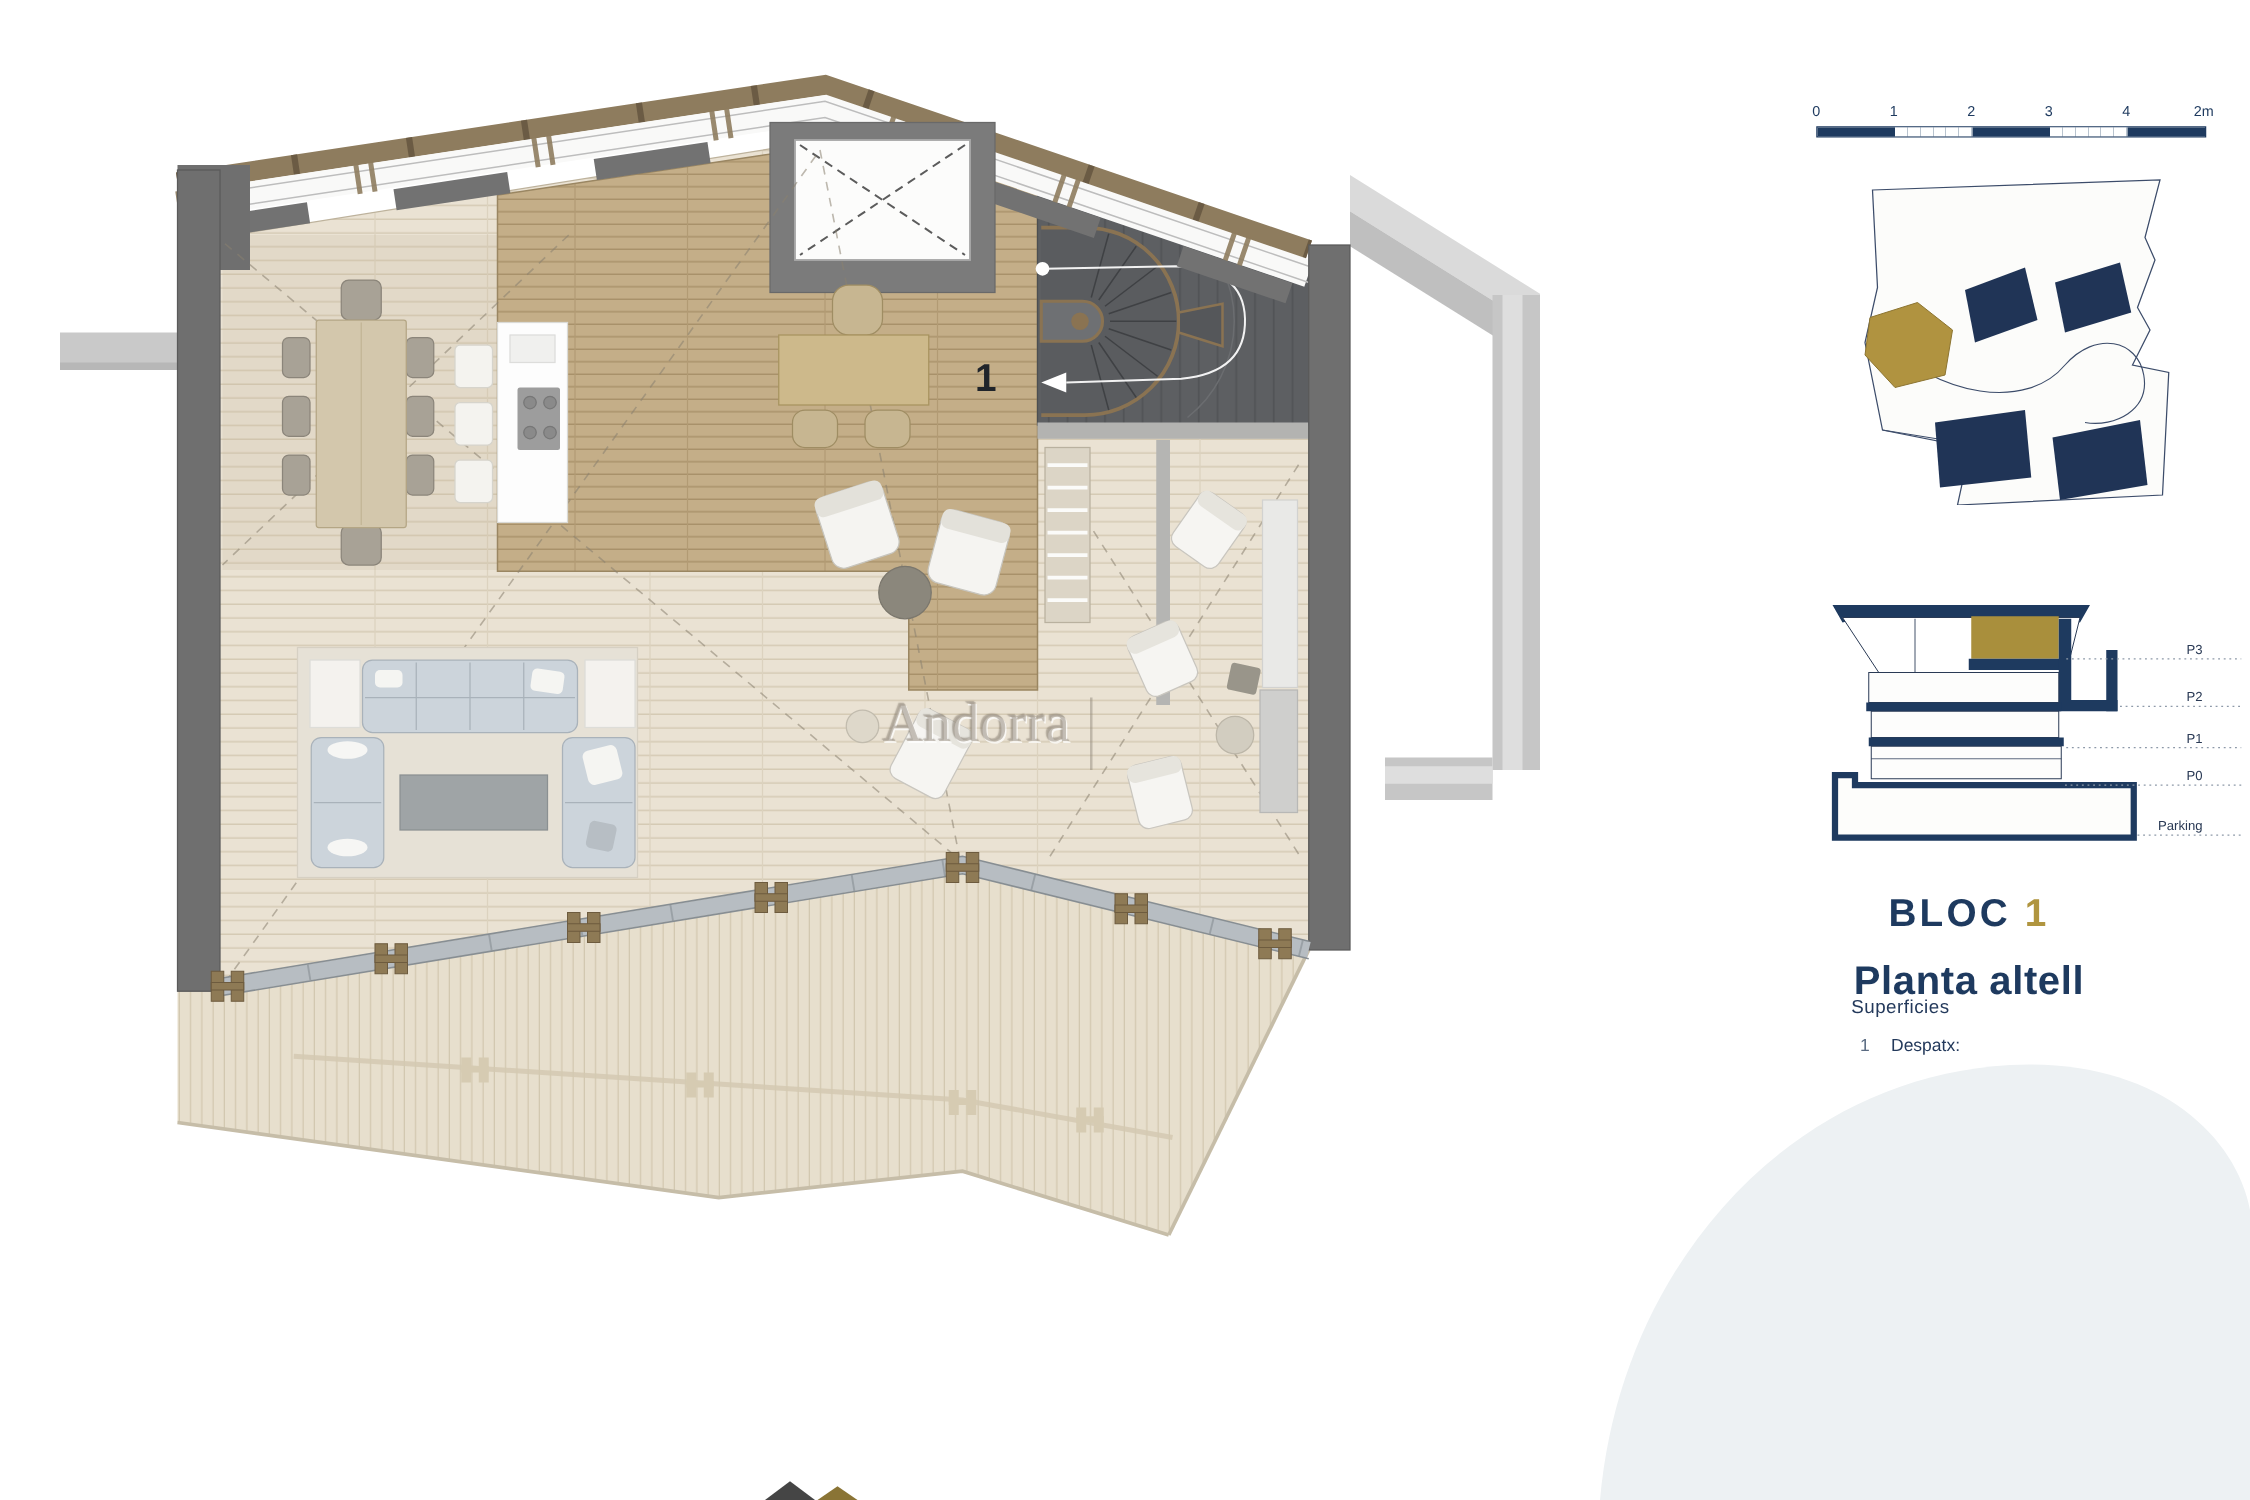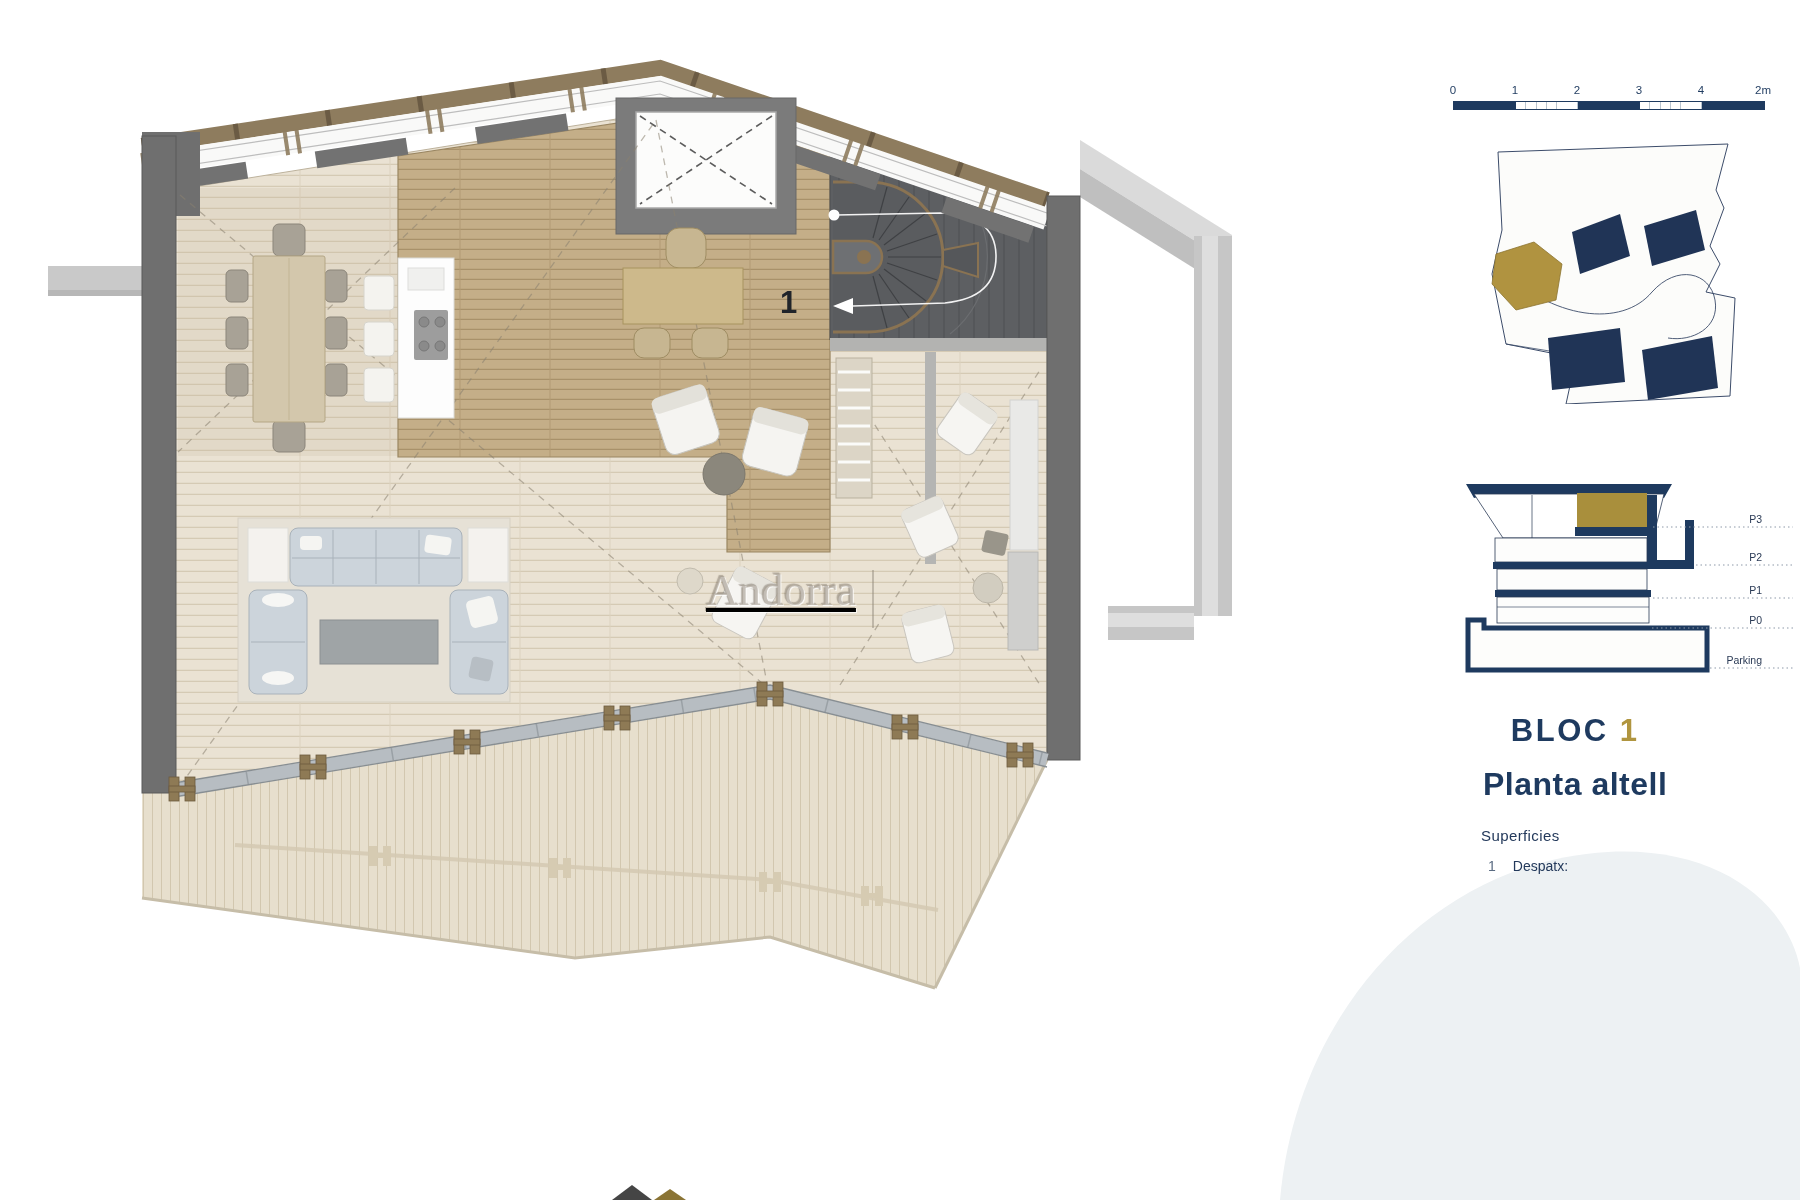--- a/index.html
+++ b/index.html
@@ -1,22 +1,22 @@
 <!DOCTYPE html>
 <html><head>
 <meta charset="utf-8">
 <style>
   html,body{margin:0;padding:0;background:#fff;}
   #stage{position:relative;width:1800px;height:1200px;overflow:hidden;background:#fff;
          font-family:"Liberation Sans",sans-serif;}
   svg{display:block;}
   .abs{position:absolute;}
   
-  #watermark{left:706px;top:568px;display:flex;align-items:flex-start;gap:16px;
-             pointer-events:none;text-decoration:underline;}
+  #watermark{left:706px;top:556px;display:flex;align-items:flex-start;gap:16px;
+             pointer-events:none;}
   .wm-word{font-family:"Liberation Serif",serif;font-size:45px;line-height:1;
            color:rgba(168,160,148,.62);
            text-shadow:1px 1px 0 rgba(255,255,255,.75),-1px -1px 1px rgba(100,90,78,.40);}
   .wm-div{width:2px;height:58px;background:rgba(140,130,118,.45);margin-top:2px;}
   .wm-sub{margin-top:6px;font-size:10.5px;letter-spacing:3.6px;
           color:rgba(150,142,128,.70);
           text-shadow:1px 1px 0 rgba(255,255,255,.7);}
   
   #scalebar{left:1453px;top:84px;width:312px;height:26px;}
   #scalebar .labels{position:relative;height:13px;font-size:11.5px;color:#1e3a5f;}
@@ -24,21 +24,21 @@
   #scalebar .bar{margin-top:4px;width:310px;height:7px;border:1px solid #1e3a5f;
                  display:flex;}
   #scalebar .seg{width:62px;height:100%;}
   .seg.fill{background:#1e3a5f;}
   .seg.open{background:repeating-linear-gradient(90deg,#fff 0 9.5px,#b9c4cf 9.5px 10.3px);}
   
   #titleblock{left:1483px;top:714px;color:#1e3a5f;}
   #titleblock h1{margin:0;font-size:31px;font-weight:800;letter-spacing:2.5px;line-height:1.1;text-align:center;}
   #titleblock h1 .num{color:#b0953f;}
   #titleblock h2{margin:18px 0 0;font-size:32px;font-weight:700;letter-spacing:.5px;line-height:1.15;}
-  #legend{left:1481px;top:827px;color:#23395b;}
+  #legend{left:1481px;top:797px;color:#23395b;}
   #legend .head{font-size:15px;letter-spacing:.4px;}
   #legend .row{margin-top:14px;font-size:14px;display:flex;gap:17px;}
   #legend .row .n{color:#5a6b82;padding-left:7px;}
   
   text{font-family:"Liberation Sans",sans-serif;}
 </style>
 </head>
 <body>
 
 <div id="stage">

